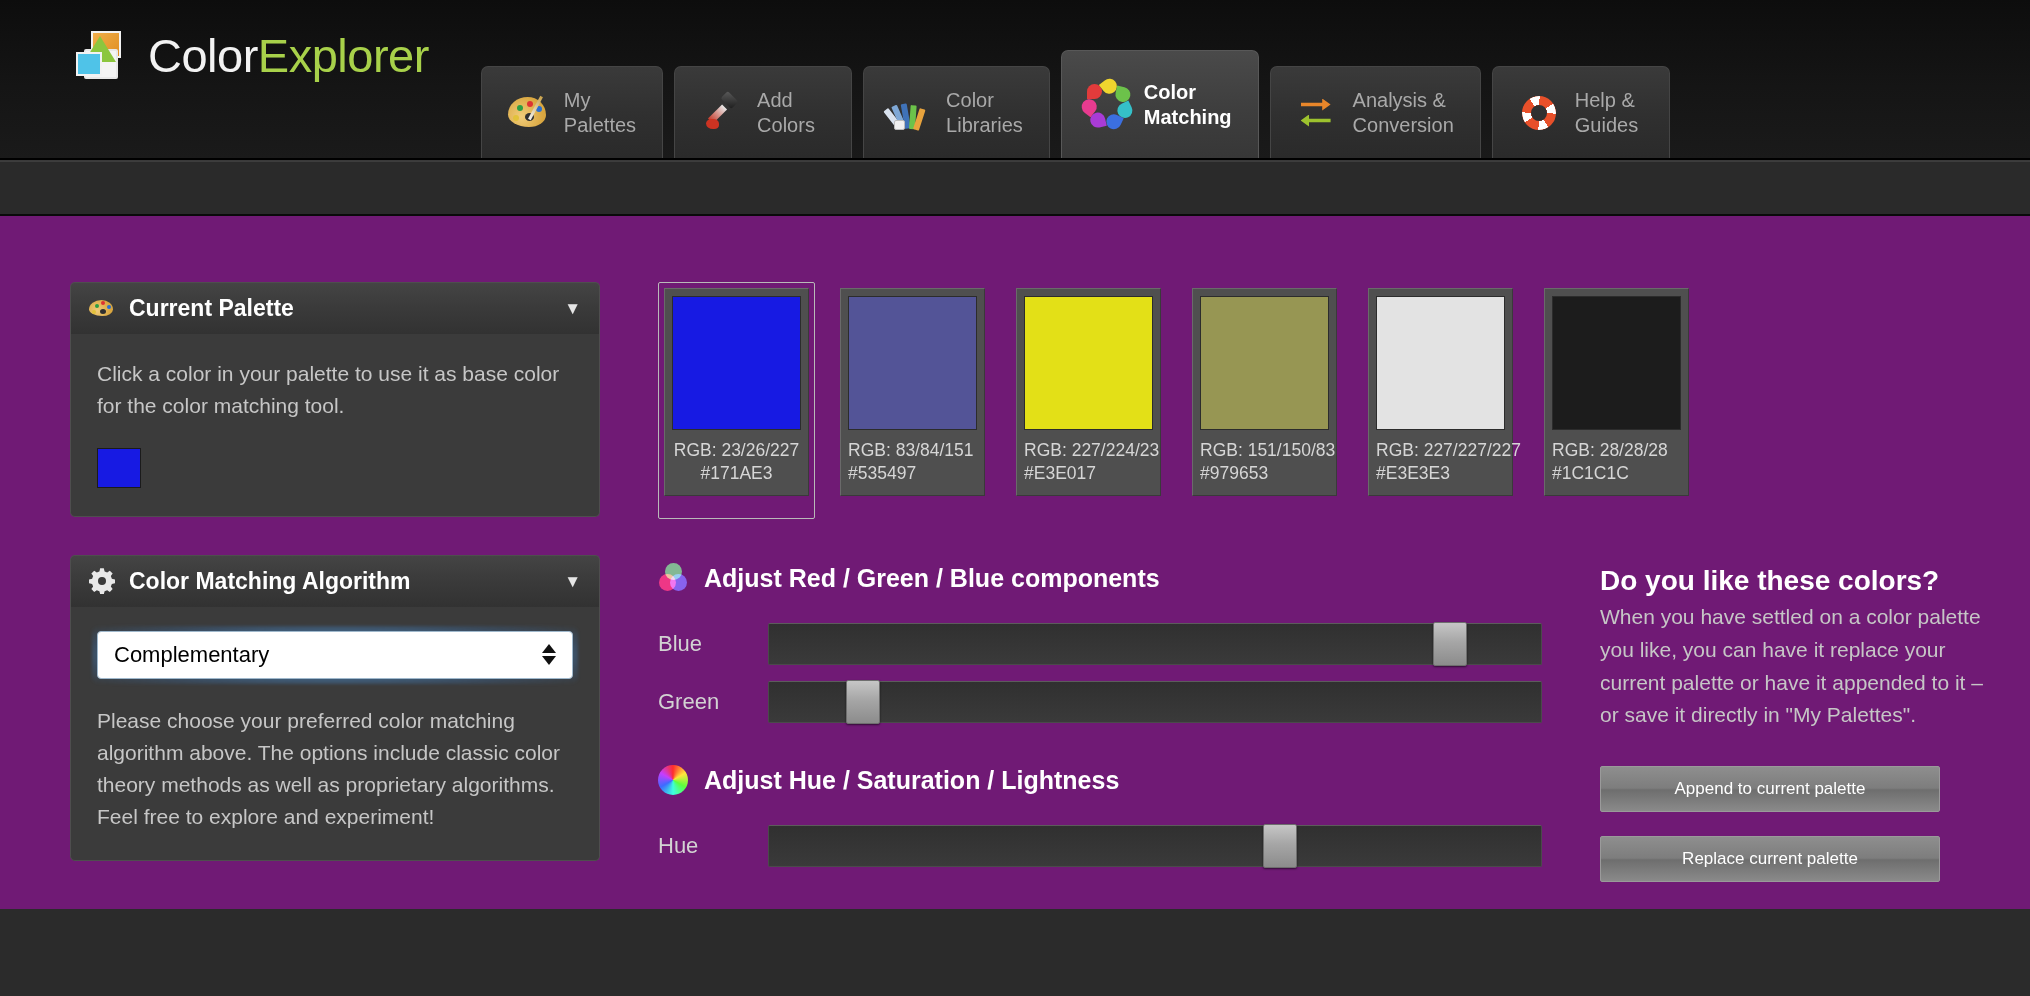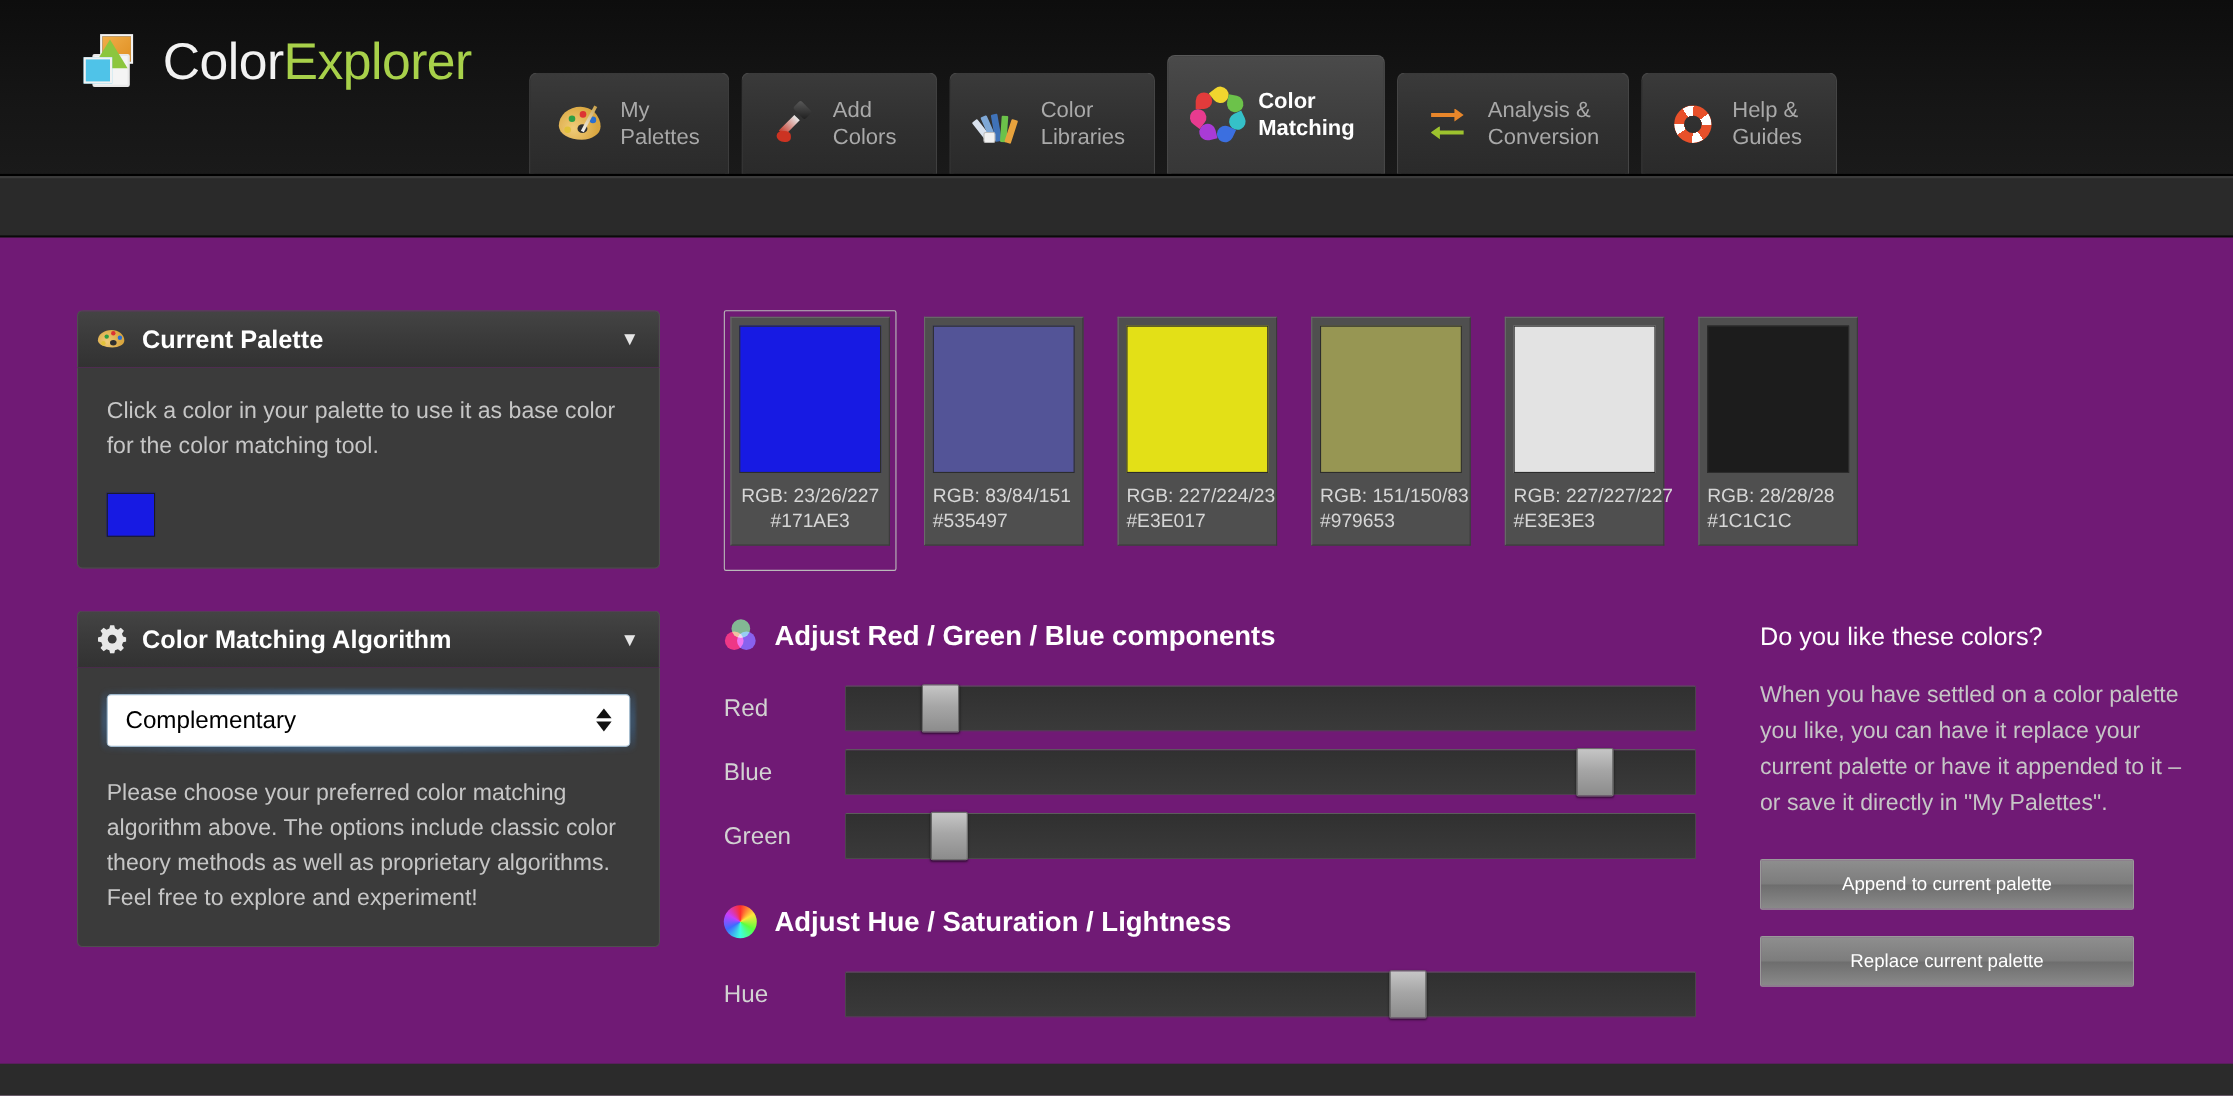--- a/index.html
+++ b/index.html
@@ -405,21 +405,21 @@
     cursor: grab;
   }
 
   
   .right-col {
     width: 390px;
     flex: 0 0 390px;
     padding-top: 2px;
   }
   .right-col h3 {
-    font-size: 23px; font-weight: normal; color: #ffffff; margin-bottom: 24px;
+    font-size: 28px; font-weight: bold; color: #ffffff; margin-bottom: 4px;
   }
   .right-col p {
     font-size: 21px; line-height: 1.56; color: #c6c6c6; margin-bottom: 34px;
   }
 
   .btn {
     display: block;
     width: 340px;
     height: 46px;
     margin-bottom: 24px;
@@ -652,26 +652,20 @@
           <span class="st-ico ico-rgb">
             <i class="r"></i>
               <i class="g"></i>
               <i class="b"></i>
           </span>
           <span class="st-text">Adjust Red / Green / Blue components</span>
         </div>
 
         <div class="slider-group">
           <div class="slider-row">
-            <span class="slider-label">Red</span>
-            <div class="slider-track">
-              <div class="slider-handle" style="left:9%"></div>
-            </div>
-          </div>
-          <div class="slider-row">
             <span class="slider-label">Blue</span>
             <div class="slider-track">
               <div class="slider-handle" style="left:86%"></div>
             </div>
           </div>
           <div class="slider-row">
             <span class="slider-label">Green</span>
             <div class="slider-track">
               <div class="slider-handle" style="left:10%"></div>
             </div>

